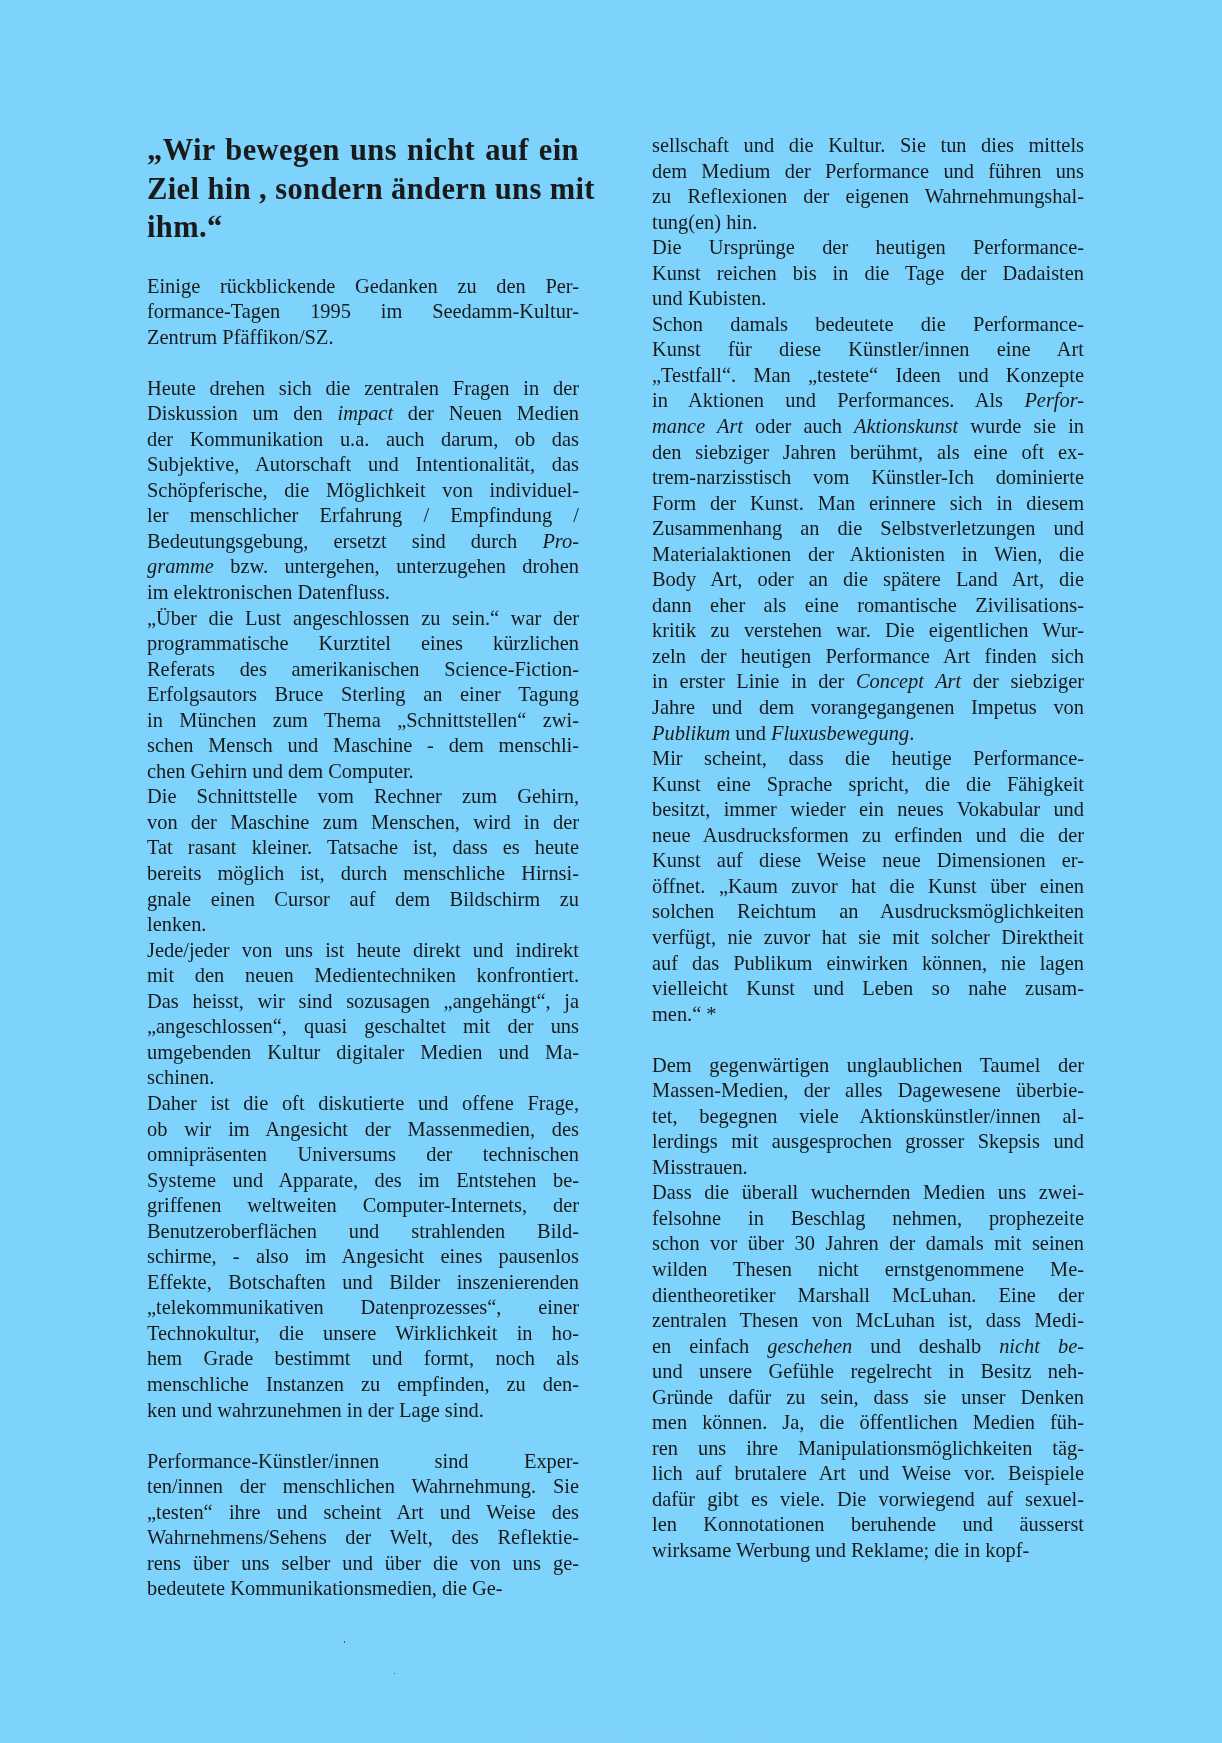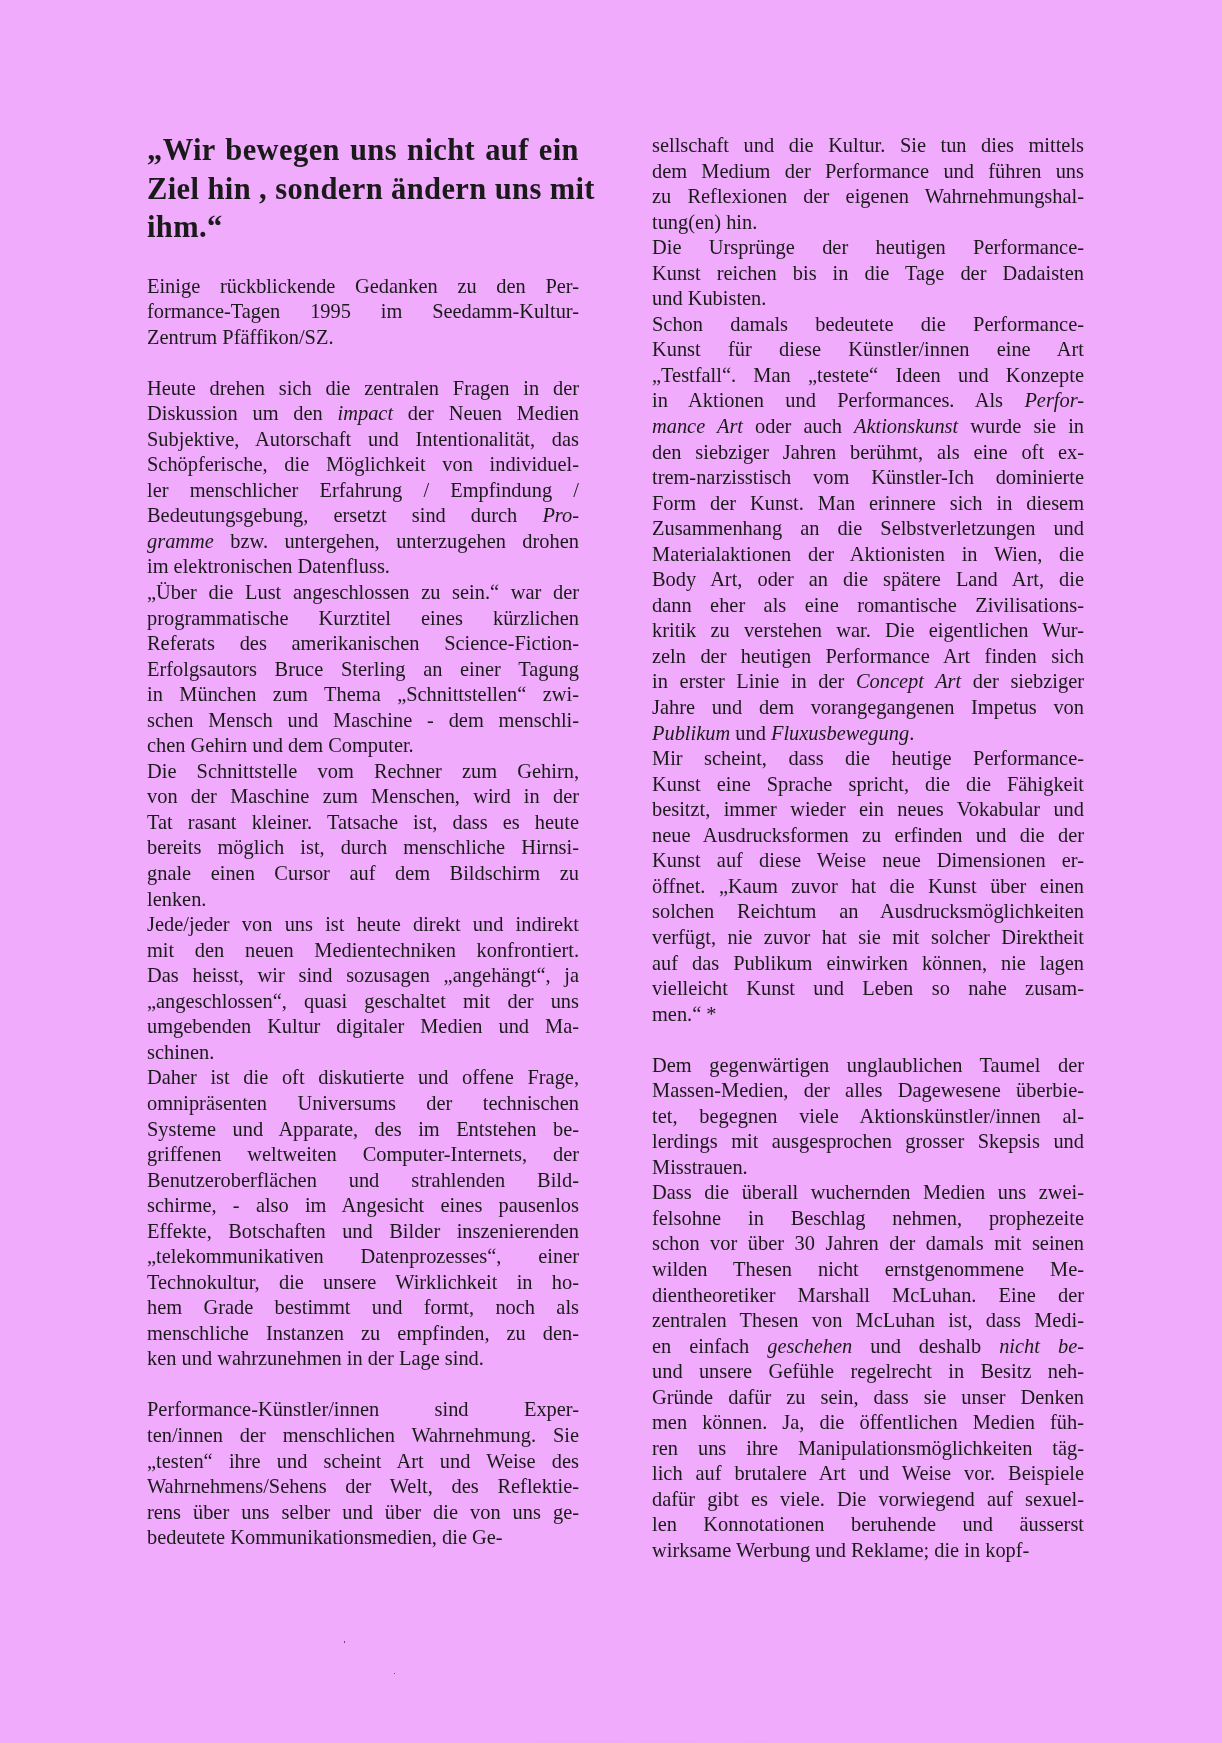--- a/index.html
+++ b/index.html
@@ -1,21 +1,21 @@
 <!DOCTYPE html>
 <html><head>
 <meta charset="utf-8">
 <style>
   html, body { margin: 0; padding: 0; background: #ffffff; }
   body {
     width: 1222px; height: 1743px; position: relative; overflow: hidden;
     font-family: "Liberation Serif", "DejaVu Serif", serif;
     color: #1a1a1a;
   }
-  .page { position: absolute; left: 0; top: 0; width: 1222px; height: 1743px; background: #f0abfc; }
+  .page { position: absolute; left: 0; top: 0; width: 1222px; height: 1743px; background: #7dd3fc; }
   .col {
     position: absolute; top: 131px; width: 432px;
     font-size: 20.4px; line-height: 25.55px;
     text-align: justify; text-justify: inter-word;
   }
   .col-left { left: 147px; }
   .col-right { left: 652px; top: 133px; }
   .line { display: block; white-space: nowrap; text-align: justify; text-align-last: justify; height: 25.55px; }
   .line.last { text-align-last: left; }
   .title {
@@ -42,20 +42,21 @@
     <div class="gap-title"></div>
     <div>
       <span class="line">Einige rückblickende Gedanken zu den Per-</span>
       <span class="line">formance-Tagen 1995 im Seedamm-Kultur-</span>
       <span class="line last">Zentrum Pfäffikon/SZ.</span>
     </div>
     <div class="gap"></div>
     <div>
         <span class="line">Heute drehen sich die zentralen Fragen in der</span>
         <span class="line">Diskussion um den <i>impact</i> der Neuen Medien</span>
+        <span class="line">der Kommunikation u.a. auch darum, ob das</span>
         <span class="line">Subjektive, Autorschaft und Intentionalität, das</span>
         <span class="line">Schöpferische, die Möglichkeit von individuel-</span>
         <span class="line">ler menschlicher Erfahrung / Empfindung /</span>
         <span class="line">Bedeutungsgebung, ersetzt sind durch <i>Pro-</i></span>
         <span class="line"><i>gramme</i> bzw. untergehen, unterzugehen drohen</span>
         <span class="line last">im elektronischen Datenfluss.</span>
       </div>
     <div>
         <span class="line">„Über die Lust angeschlossen zu sein.“ war der</span>
         <span class="line">programmatische Kurztitel eines kürzlichen</span>
@@ -76,20 +77,21 @@
     <div>
         <span class="line">Jede/jeder von uns ist heute direkt und indirekt</span>
         <span class="line">mit den neuen Medientechniken konfrontiert.</span>
         <span class="line">Das heisst, wir sind sozusagen „angehängt“,  ja</span>
         <span class="line">„angeschlossen“, quasi geschaltet mit der uns</span>
         <span class="line">umgebenden Kultur digitaler Medien und Ma-</span>
         <span class="line last">schinen.</span>
       </div>
     <div>
         <span class="line">Daher ist die oft diskutierte und offene Frage,</span>
+        <span class="line">ob wir im Angesicht der Massenmedien, des</span>
         <span class="line">omnipräsenten Universums der technischen</span>
         <span class="line">Systeme und Apparate, des im Entstehen be-</span>
         <span class="line">griffenen weltweiten Computer-Internets, der</span>
         <span class="line">Benutzeroberflächen und strahlenden Bild-</span>
         <span class="line">schirme, - also im Angesicht eines pausenlos</span>
         <span class="line">Effekte, Botschaften und Bilder inszenierenden</span>
         <span class="line">„telekommunikativen Datenprozesses“, einer</span>
         <span class="line">Technokultur, die unsere Wirklichkeit in ho-</span>
         <span class="line">hem Grade bestimmt und formt, noch als</span>
         <span class="line">menschliche Instanzen zu empfinden, zu den-</span>

